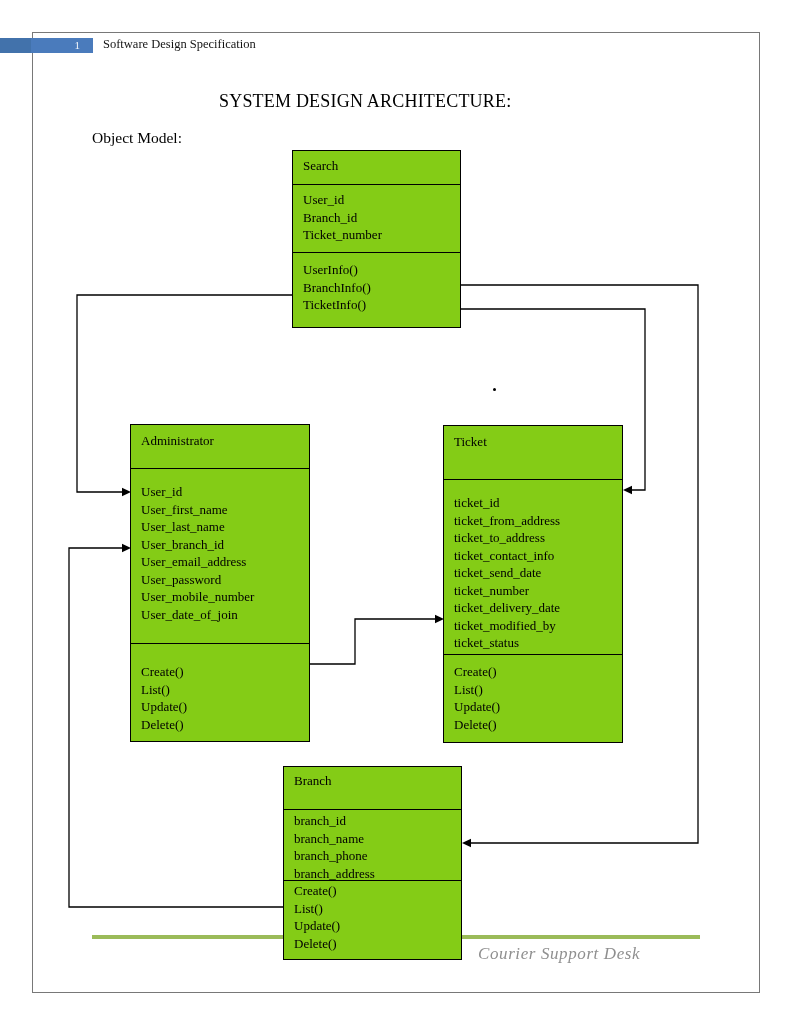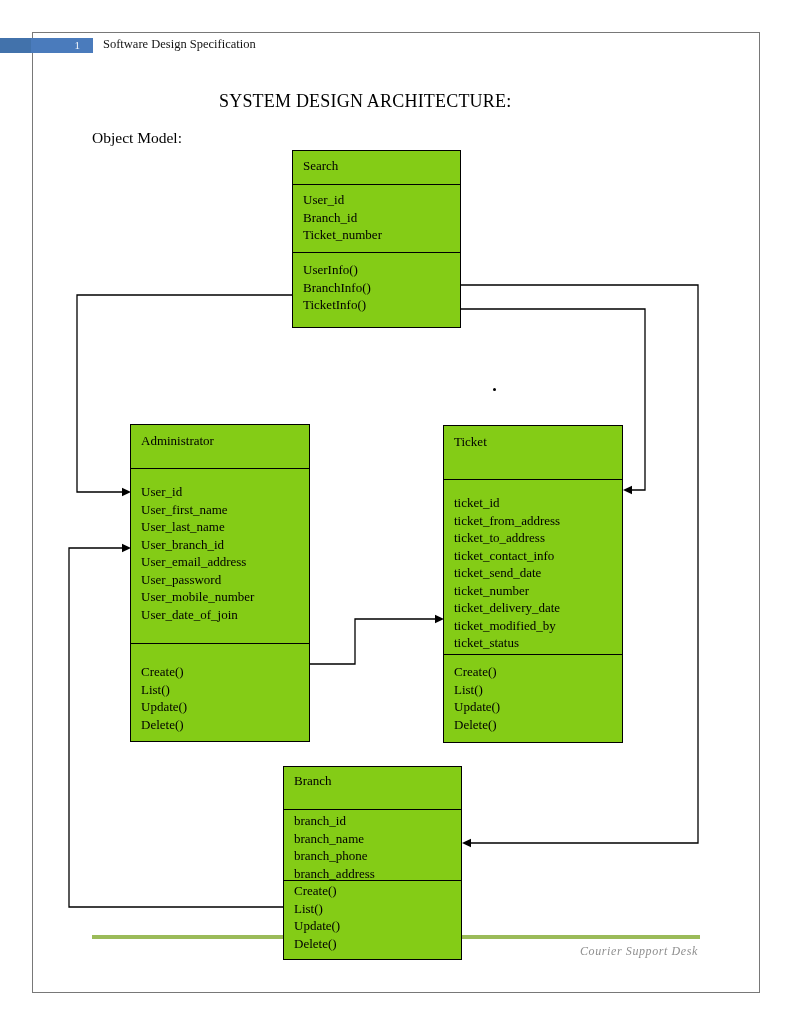--- a/index.html
+++ b/index.html
@@ -46,22 +46,22 @@
   #box-branch .uml-title{height:42px;padding-top:6px;}
   #box-branch .attrs{height:71px;padding-top:2px;}
   #box-branch .methods{padding-top:1px;}
 
   .connectors{position:absolute;left:0;top:0;z-index:3;pointer-events:none;}
   .stray-dot{position:absolute;left:493px;top:388px;width:3px;height:3px;
     background:#000;border-radius:50%;z-index:3;}
 
   .footer-line{position:absolute;left:92px;top:935px;width:608px;height:4px;
     background:#9bbb59;z-index:1;}
-  .footer-brand{position:absolute;left:478px;top:944px;width:220px;text-align:right;
-    font-style:italic;font-size:12px;color:#8f8f8f;letter-spacing:0.6px;z-index:2;}
+  .footer-brand{position:absolute;left:478px;top:944px;width:220px;text-align:left;
+    font-style:italic;font-size:17px;color:#8f8f8f;letter-spacing:0.6px;z-index:2;}
 </style>
 </head>
 <body>
 
 <div class="canvas">
 
   <div class="page-border"></div>
 
   <div class="header-bar">
     <div class="bar-cap"></div>

